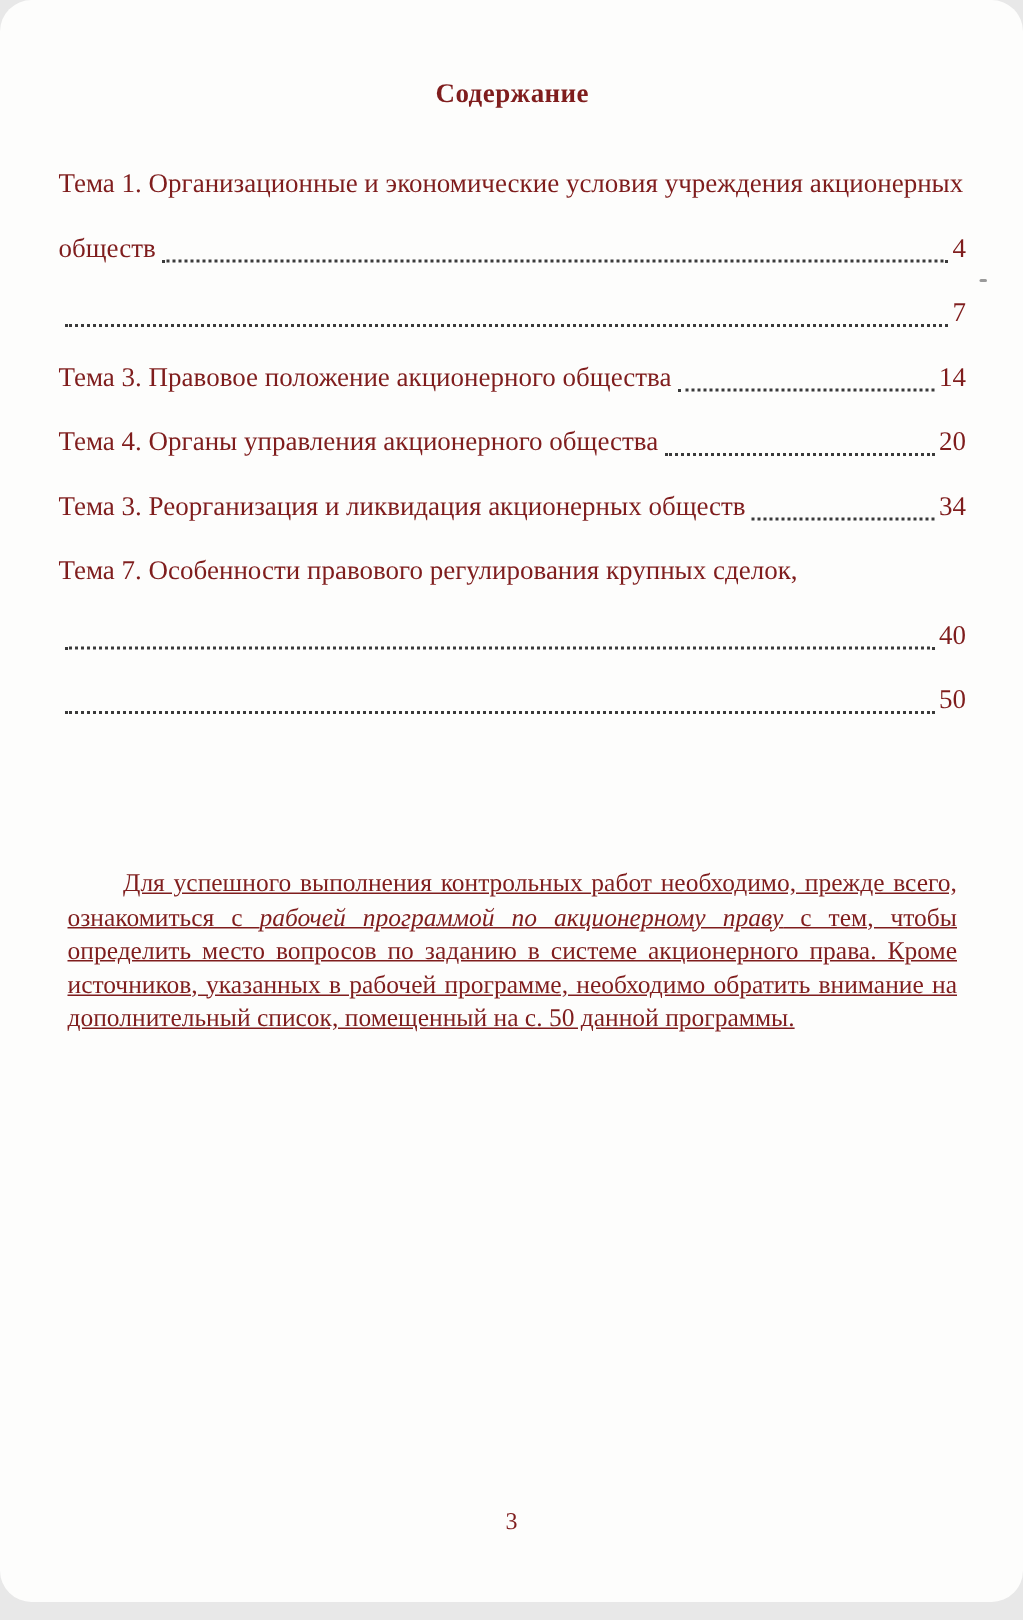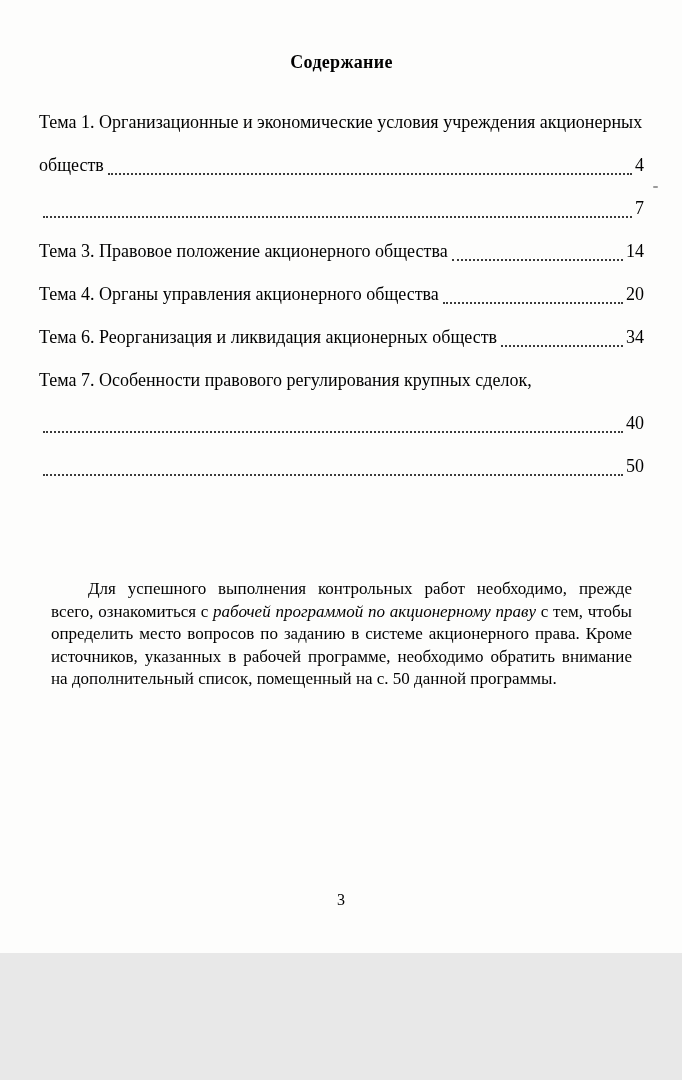--- a/index.html
+++ b/index.html
@@ -3,28 +3,29 @@
 <meta charset="utf-8">
 <style>
   html, body {
     margin: 0;
     padding: 0;
     background: #e8e8e8;
   }
   .page {
     position: relative;
     width: 682px;
-    height: 953px;
+    height: 1068px;
     margin: 0 auto;
     background: #fdfdfc;
-    color: #000000;
+    color: #7f1d1d;
     font-family: "Liberation Serif", "DejaVu Serif", serif;
     box-sizing: border-box;
     padding: 52px 38px 0 39px;
     overflow: hidden;
+    border-radius: 21px;
   }
   .title {
     font-size: 18px;
     font-weight: bold;
     text-align: center;
     margin: 0 0 28px 0;
     letter-spacing: 0.3px;
   }
   .toc {
     font-size: 18px;
@@ -43,26 +44,27 @@
     flex: 1 1 auto;
     align-self: flex-end;
     border-bottom: 2px dotted #3a3a3a;
     margin: 0 3px 12px 4px;
     min-width: 12px;
   }
   .toc-page {
     flex: 0 0 auto;
   }
   .para {
-    margin: 12px;
+    margin: 6px;
     margin-top: 90px;
     font-size: 17px;
     line-height: 22.5px;
     text-align: justify;
     text-indent: 37px;
+    text-decoration: underline;
   }
   .para em {
     font-style: italic;
   }
   .footer {
     position: absolute;
     bottom: 44px;
     left: 0;
     width: 100%;
     text-align: center;
@@ -102,21 +104,21 @@
         <span class="toc-text">Тема 3. Правовое  положение акционерного общества</span>
         <span class="leader"></span>
         <span class="toc-page">14</span>
       </div>
       <div class="toc-line">
         <span class="toc-text">Тема 4. Органы управления акционерного общества</span>
         <span class="leader"></span>
         <span class="toc-page">20</span>
       </div>
       <div class="toc-line">
-        <span class="toc-text">Тема 6. Реорганизация и ликвидация акционерных обществ</span>
+        <span class="toc-text">Тема 3. Реорганизация и ликвидация акционерных обществ</span>
         <span class="leader"></span>
         <span class="toc-page">34</span>
       </div>
       <div class="toc-line">
         <span class="toc-text">Тема 7. Особенности правового регулирования крупных сделок,</span>
       </div>
       <div class="toc-line">
         <span class="leader"></span>
         <span class="toc-page">40</span>
       </div>

